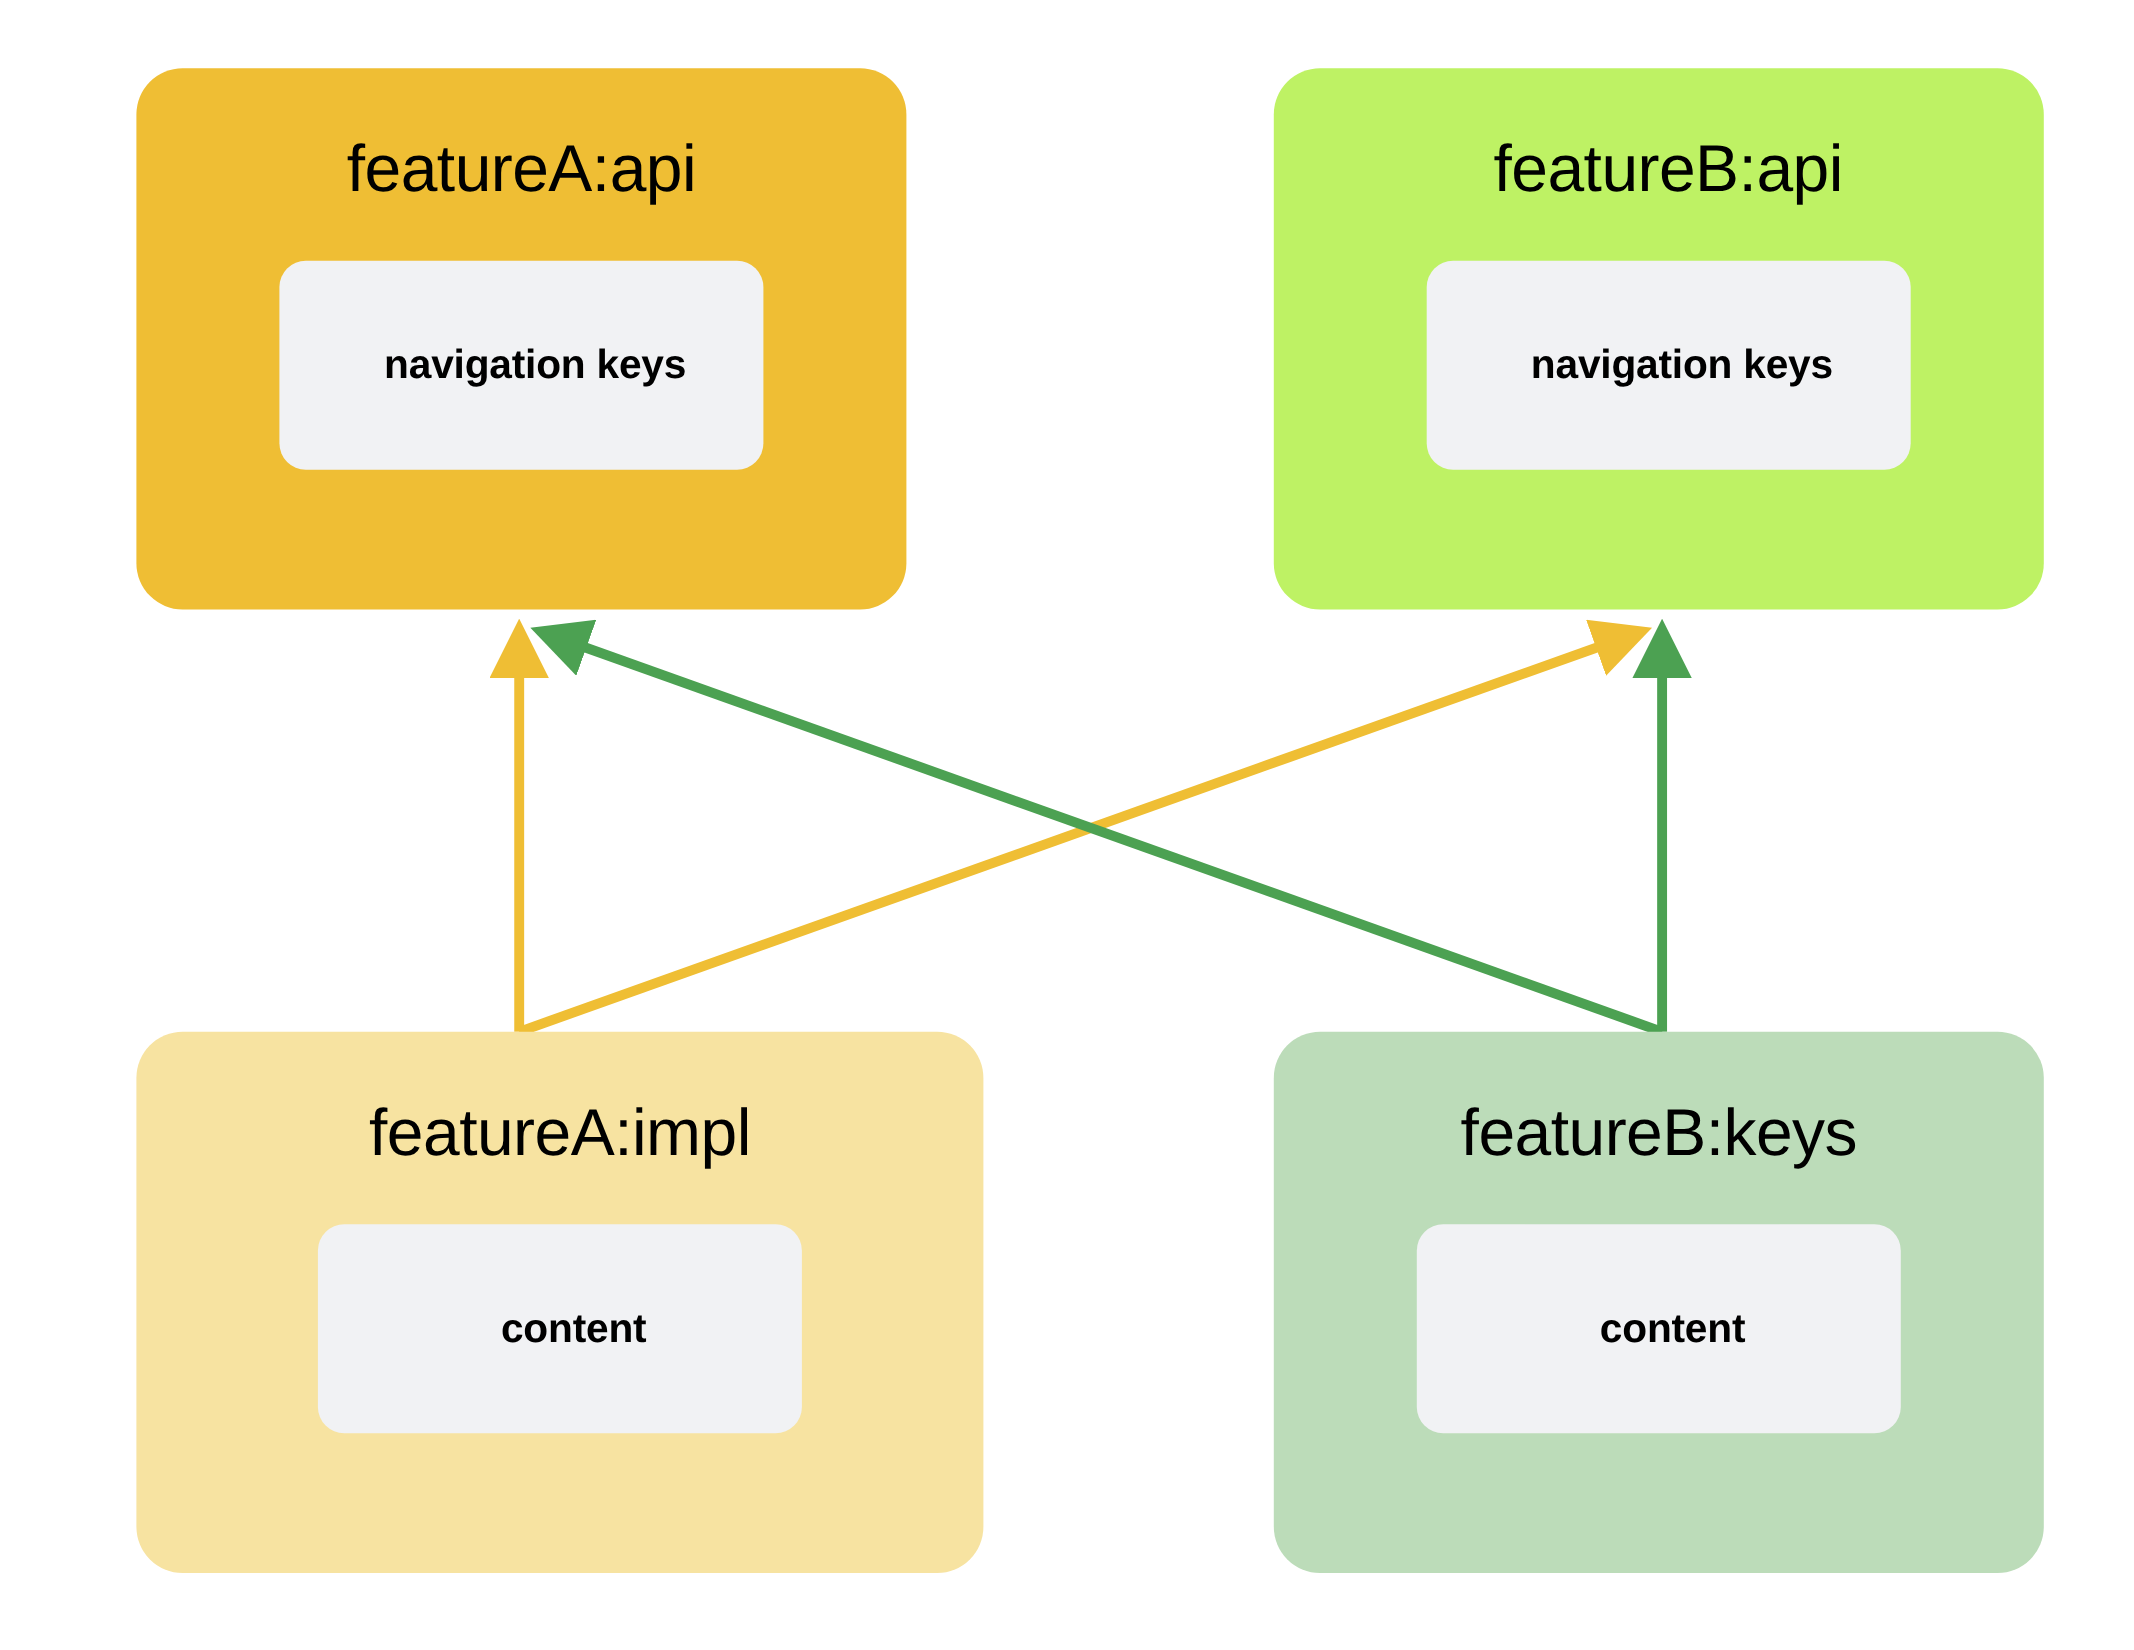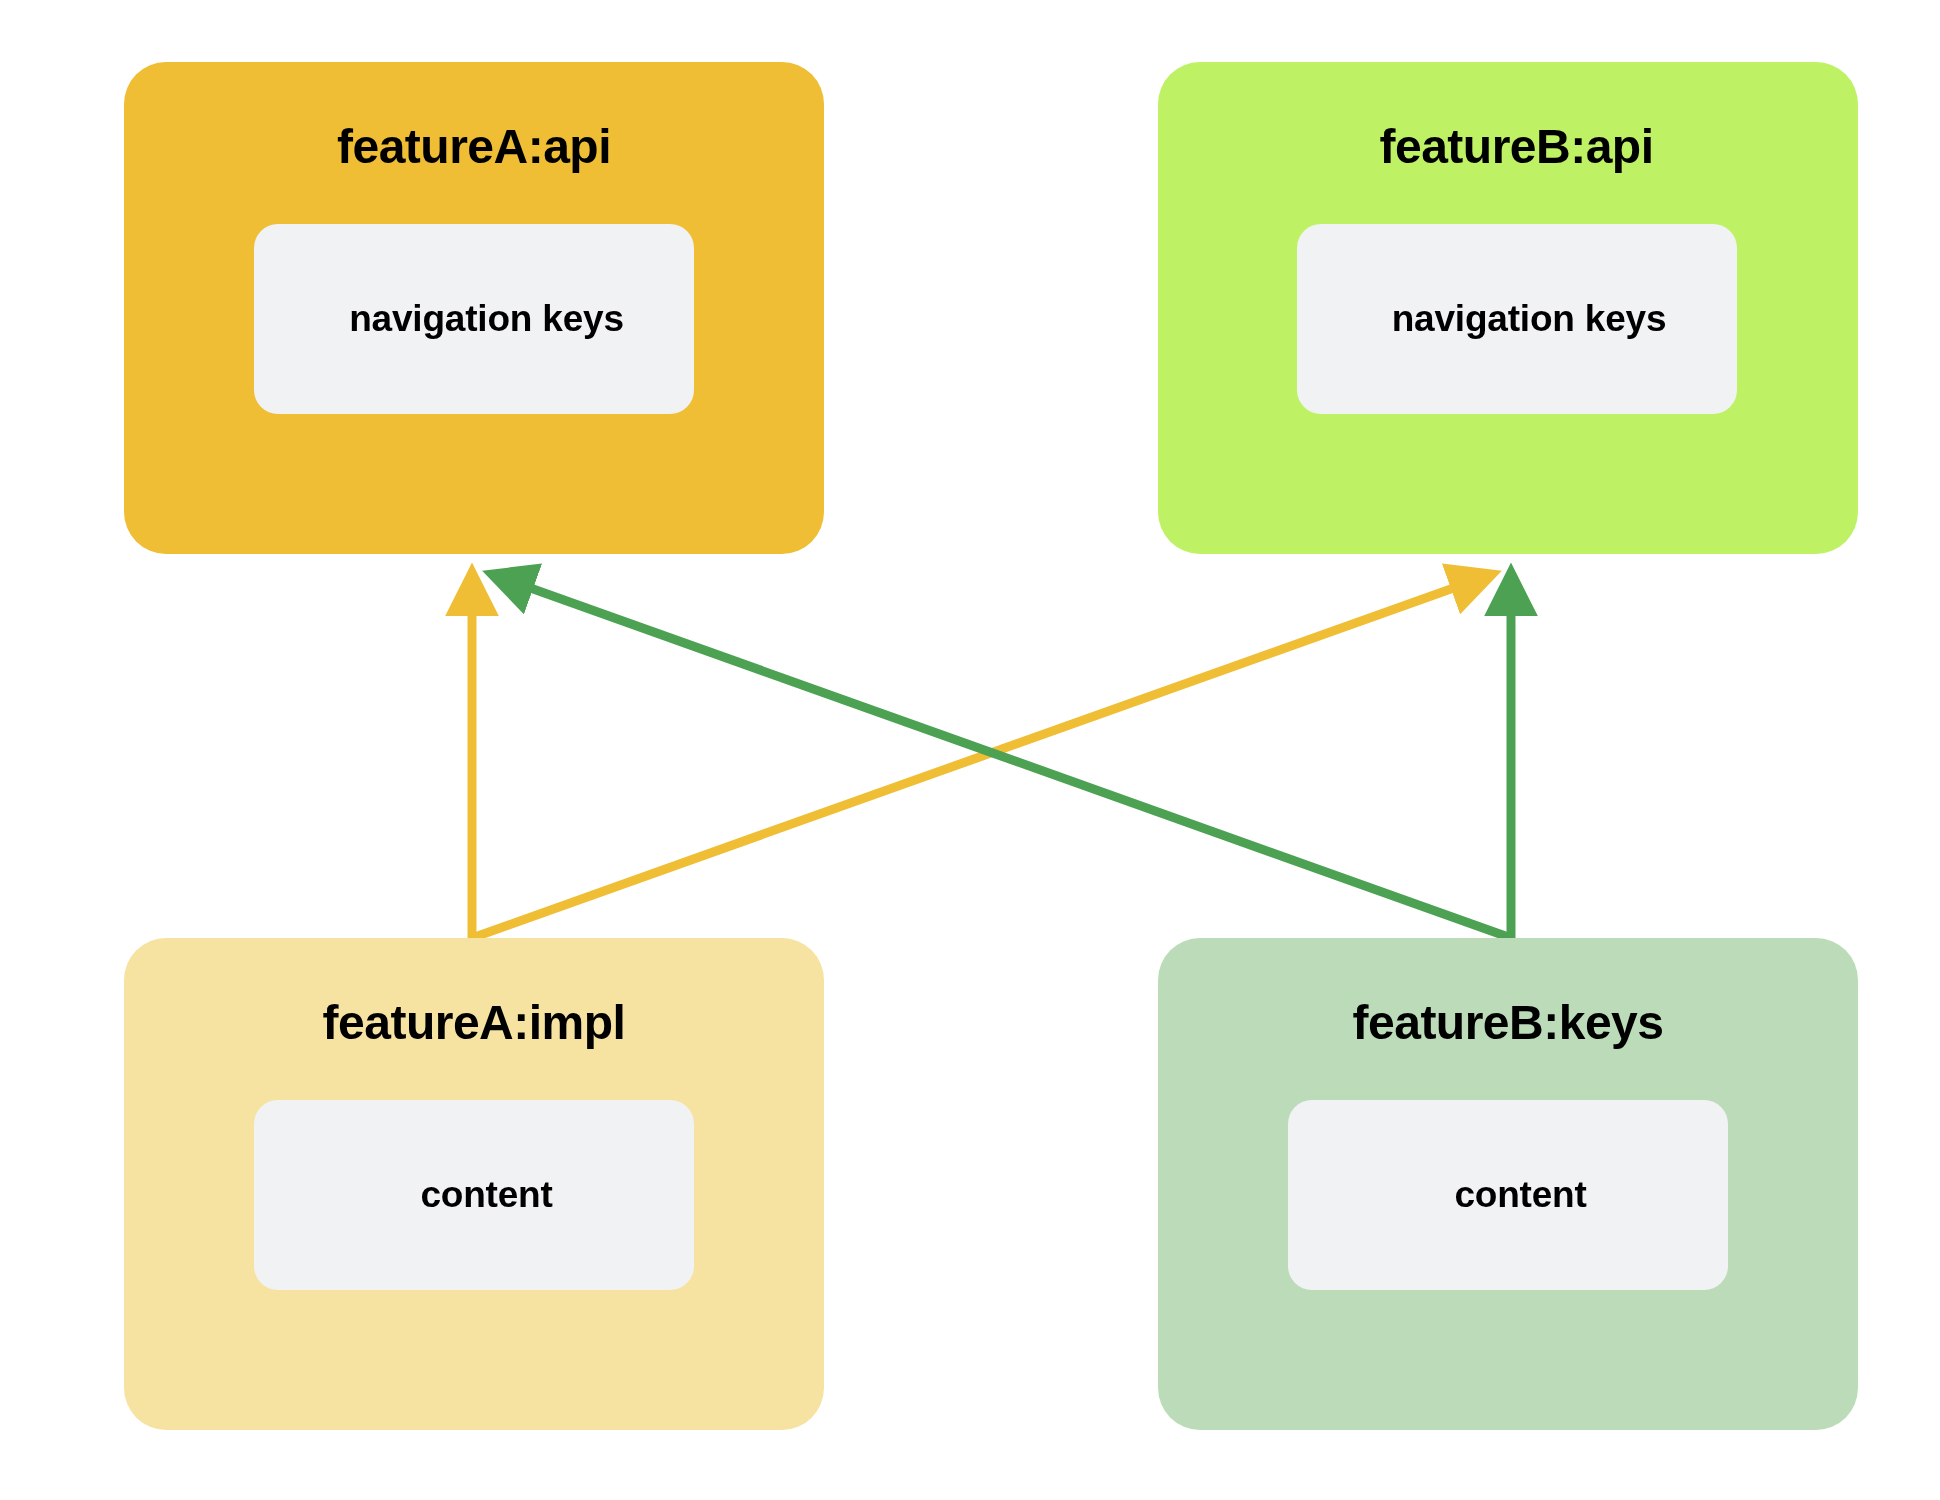--- a/index.html
+++ b/index.html
@@ -27,24 +27,24 @@
   }
   .node-box {
     position: absolute;
     border-radius: 42px;
     box-sizing: border-box;
     display: flex;
     flex-direction: column;
     align-items: center;
   }
   .node-title {
-    font-size: 48px;
+    font-size: 60px;
     line-height: 1.05;
     color: #000000;
-    font-weight: 700;
+    font-weight: 400;
     letter-spacing: -0.5px;
     white-space: nowrap;
   }
   .inner-box {
     background: #F1F2F4;
     border-radius: 24px;
     display: flex;
     align-items: center;
     justify-content: center;
     box-sizing: border-box;
@@ -69,21 +69,21 @@
 
   #node-featureB-api {
     left: 1158px; top: 62px;  width: 700px;  height: 492px;
   }
   #node-featureB-api .node-title { margin-top: 60px; }
   #node-featureB-api .inner-box {
     margin-top: 52px; width: 440px; height: 190px;
   }
 
   #node-featureA-impl {
-    left: 124px;  top: 938px; width: 700px;  height: 492px;
+    left: 124px;  top: 938px; width: 770px;  height: 492px;
   }
   #node-featureA-impl .node-title { margin-top: 60px; }
   #node-featureA-impl .inner-box {
     margin-top: 52px; width: 440px; height: 190px;
   }
 
   #node-featureB-impl {
     left: 1158px; top: 938px; width: 700px;  height: 492px;
   }
   #node-featureB-impl .node-title { margin-top: 60px; }

